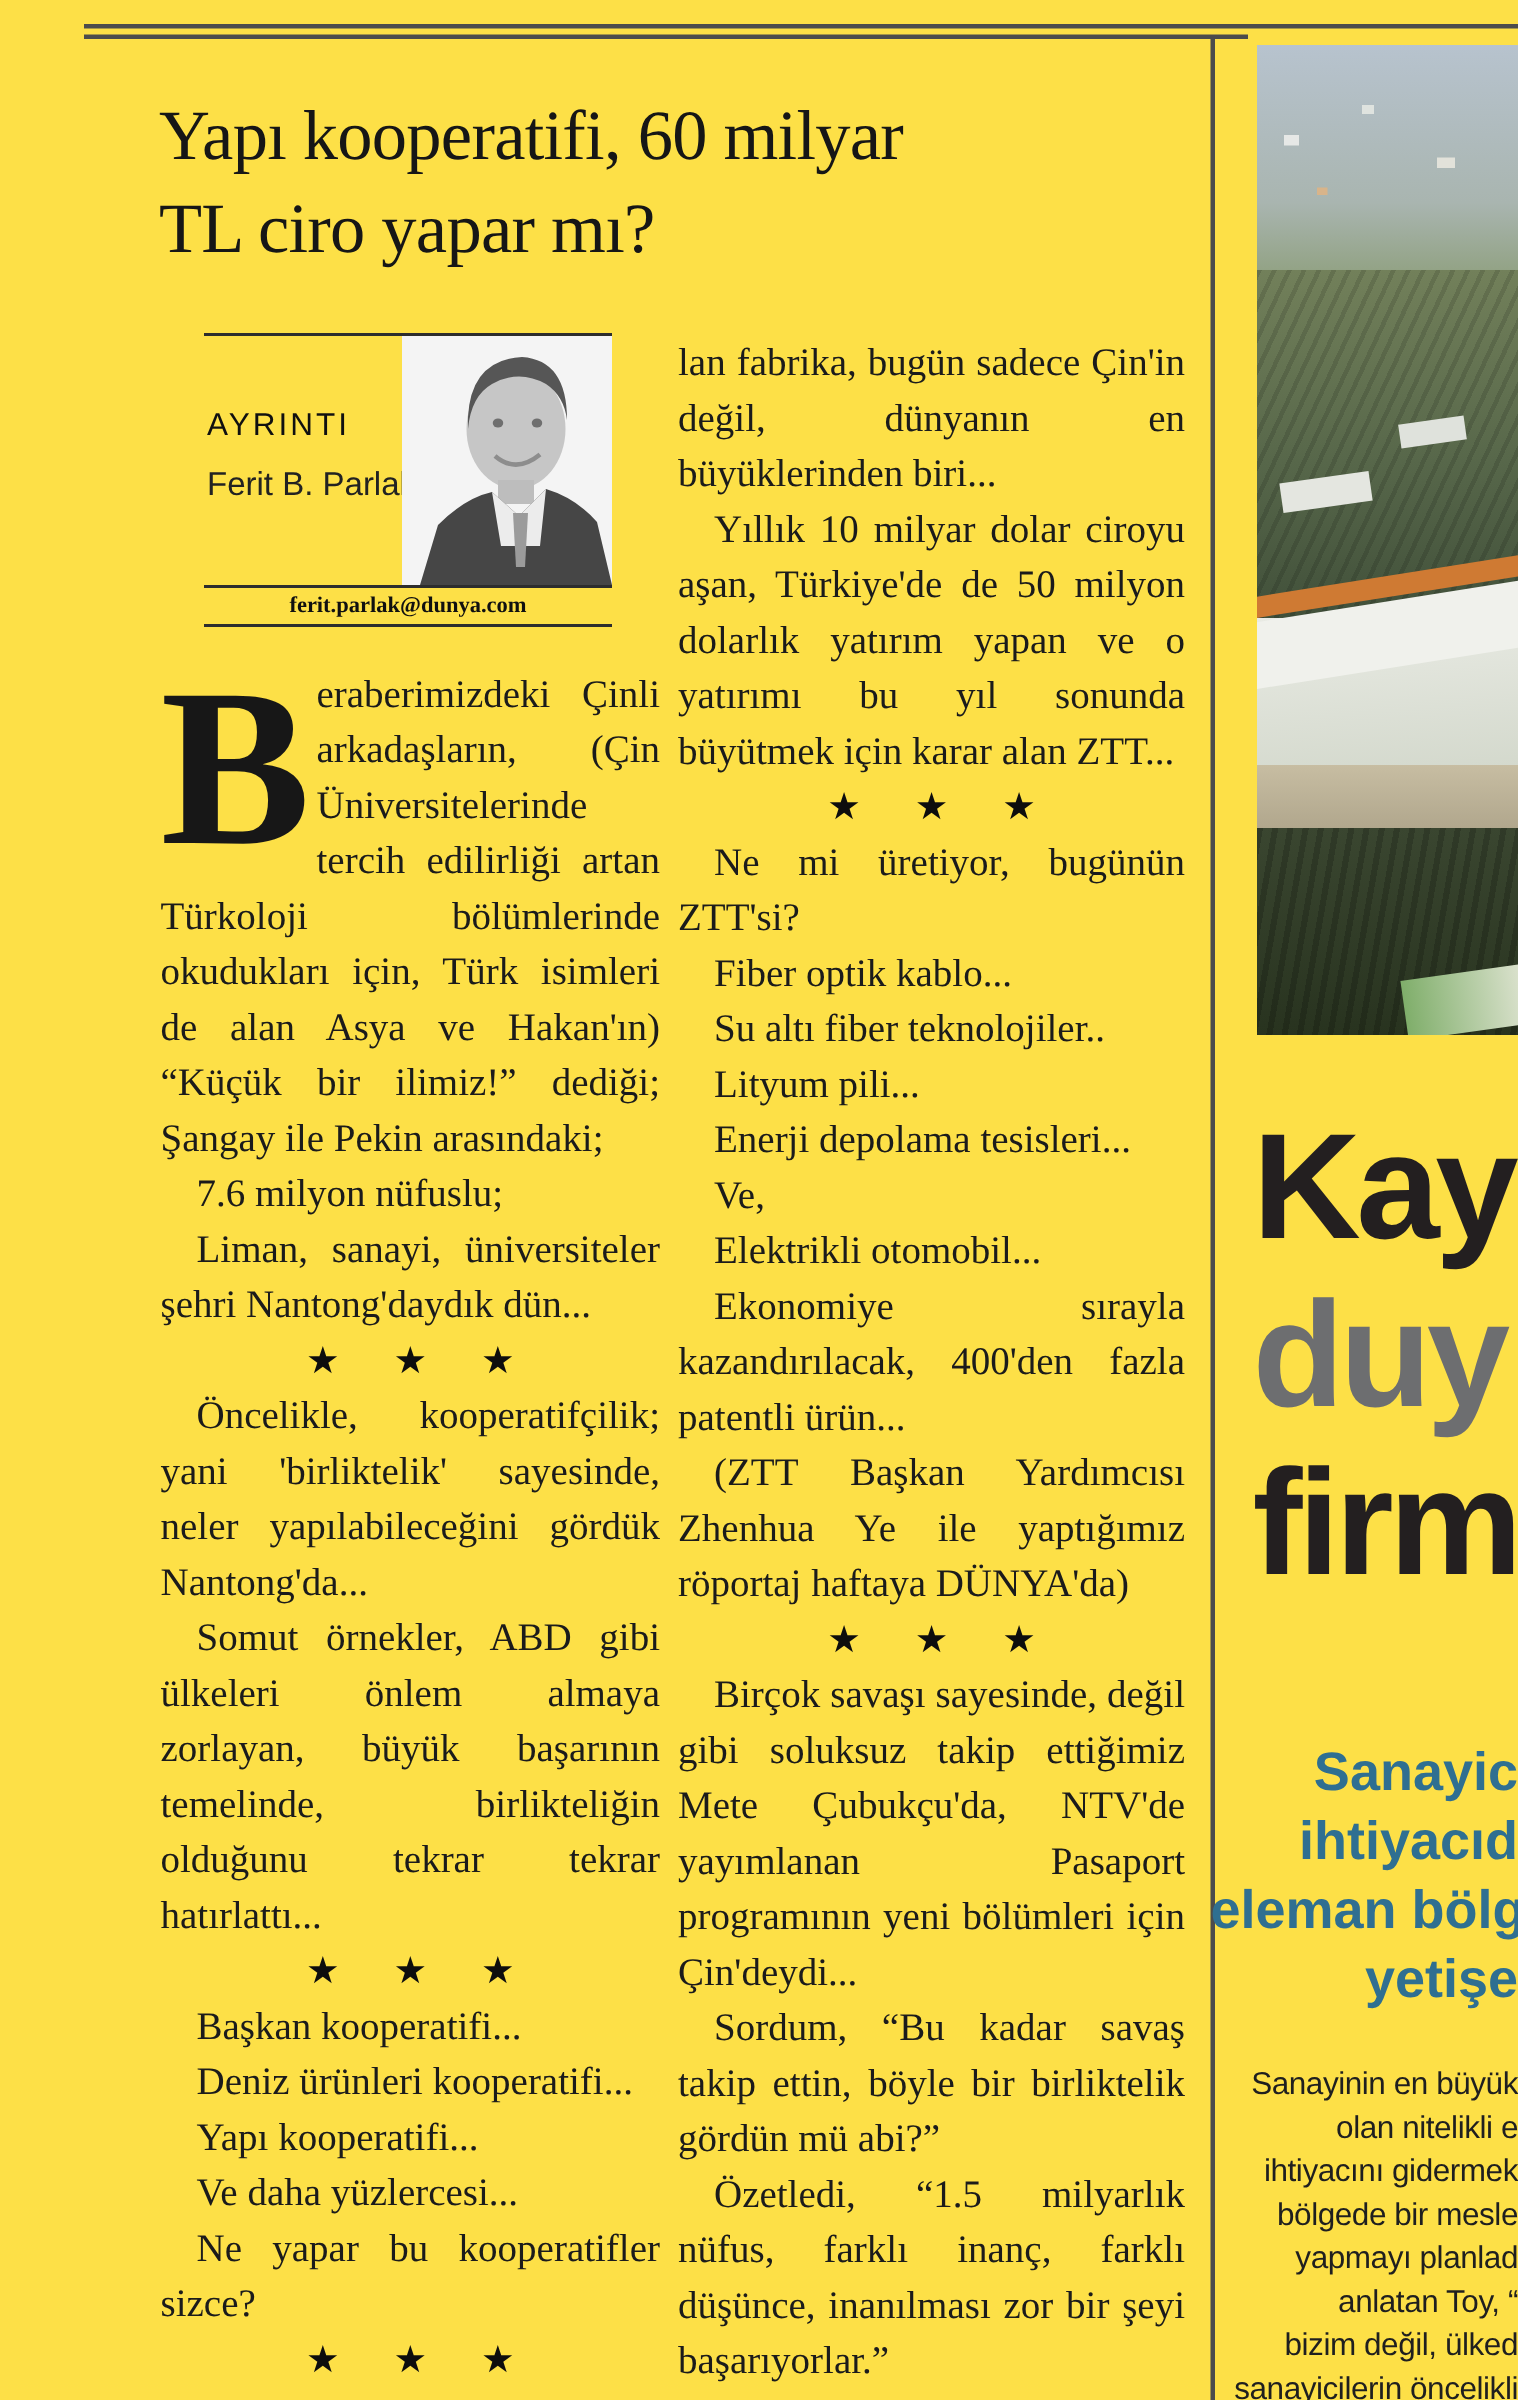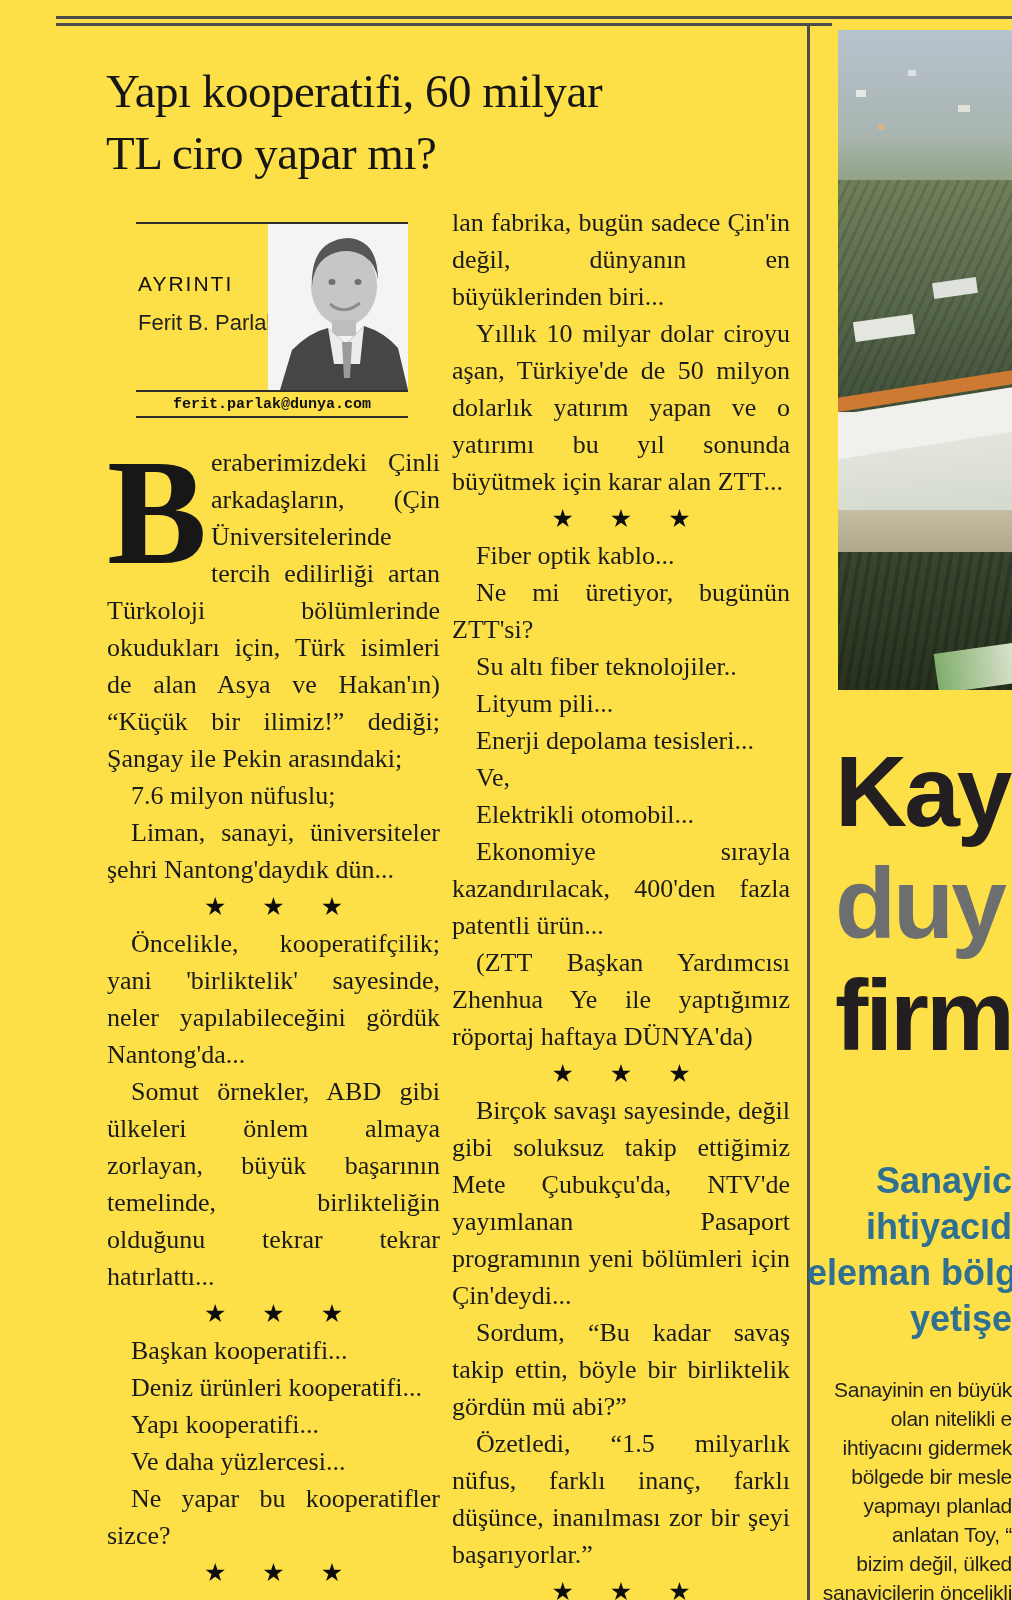--- a/index.html
+++ b/index.html
@@ -18,29 +18,29 @@
   
   .author-box{position:absolute;left:136px;top:222px;width:272px;}
   .ab-rule{height:2px;background:#2d2d2d;}
   .ab-inner{position:relative;height:166px;}
   .kicker{position:absolute;left:2px;top:48px;font-family:"Liberation Sans",sans-serif;
           font-weight:normal;font-size:21px;letter-spacing:2px;color:#101010;}
   .author-name{position:absolute;left:2px;top:86px;font-family:"Liberation Sans",sans-serif;
           font-size:22px;color:#222;}
   .portrait{position:absolute;right:0;top:0;width:140px;height:166px;}
   .email-band{border-top:2px solid #2d2d2d;border-bottom:2px solid #2d2d2d;text-align:center;
-          font-family:Liberation Mono, monospace;font-weight:bold;font-size:15px;
+          font-family:Liberation Serif, serif;font-weight:bold;font-size:15px;
           padding:4px 0 3px 0;color:#101010;}
 
   
   .col{position:absolute;font-size:26px;line-height:37px;text-align:justify;color:#1b1b1b;}
   .col1{left:107px;top:444px;width:333px;}
   .col2{left:452px;top:204px;width:338px;}
   .para{margin:0;text-indent:24px;}
-  .para.noindent{text-indent:0;}
+  .para.noindent{text-indent:0;margin-top:19px;}
   .para.first{text-indent:0;}
   .dropcap{float:left;width:98px;height:148px;font-size:150px;line-height:136px;
            font-weight:bold;color:#171717;padding-right:6px;}
   .stars{text-align:center;height:37px;line-height:37px;font-size:25px;letter-spacing:14px;
          padding-left:14px;color:#0d0d0d;font-family:"DejaVu Sans",sans-serif;}
 
   
   .photo{position:absolute;left:838px;top:30px;width:174px;height:660px;overflow:hidden;background:#6a7a55;}
   .ph{position:absolute;}
   .sky{left:0;top:0;width:100%;height:150px;background:linear-gradient(180deg,#b7c3ce 0%,#a9b5b0 70%,#93a386 100%);}
@@ -121,22 +121,22 @@
       <p class="para">Ve daha yüzlercesi...</p>
       <p class="para">Ne yapar bu kooperatifler sizce?</p>
       <div class="stars">★ ★ ★</div>
       <p class="para">Bir örnekle anlatayım...</p>
     </div>
 
   <div class="col col2">
       <p class="para noindent">lan fabrika, bugün sadece Çin'in değil, dünyanın en büyüklerinden biri...</p>
       <p class="para">Yıllık 10 milyar dolar ciroyu aşan, Türkiye'de de 50 milyon dolarlık yatırım yapan ve o yatırımı bu yıl sonunda büyütmek için karar alan ZTT...</p>
       <div class="stars">★ ★ ★</div>
+      <p class="para">Ne mi üretiyor, bugünün ZTT'si?</p>
       <p class="para">Fiber optik kablo...</p>
-      <p class="para">Ne mi üretiyor, bugünün ZTT'si?</p>
       <p class="para">Su altı fiber teknolojiler..</p>
       <p class="para">Lityum pili...</p>
       <p class="para">Enerji depolama tesisleri...</p>
       <p class="para">Ve,</p>
       <p class="para">Elektrikli otomobil...</p>
       <p class="para">Ekonomiye sırayla kazandırılacak, 400'den fazla patentli ürün...</p>
       <p class="para">(ZTT Başkan Yardımcısı Zhenhua Ye ile yaptığımız röportaj haftaya DÜNYA'da)</p>
       <div class="stars">★ ★ ★</div>
       <p class="para">Birçok savaşı sayesinde, değil gibi soluksuz takip ettiğimiz Mete Çubukçu'da, NTV'de yayımlanan Pasaport programının yeni bölümleri için Çin'deydi...</p>
       <p class="para">Sordum, “Bu kadar savaş takip ettin, böyle bir birliktelik gördün mü abi?”</p>

